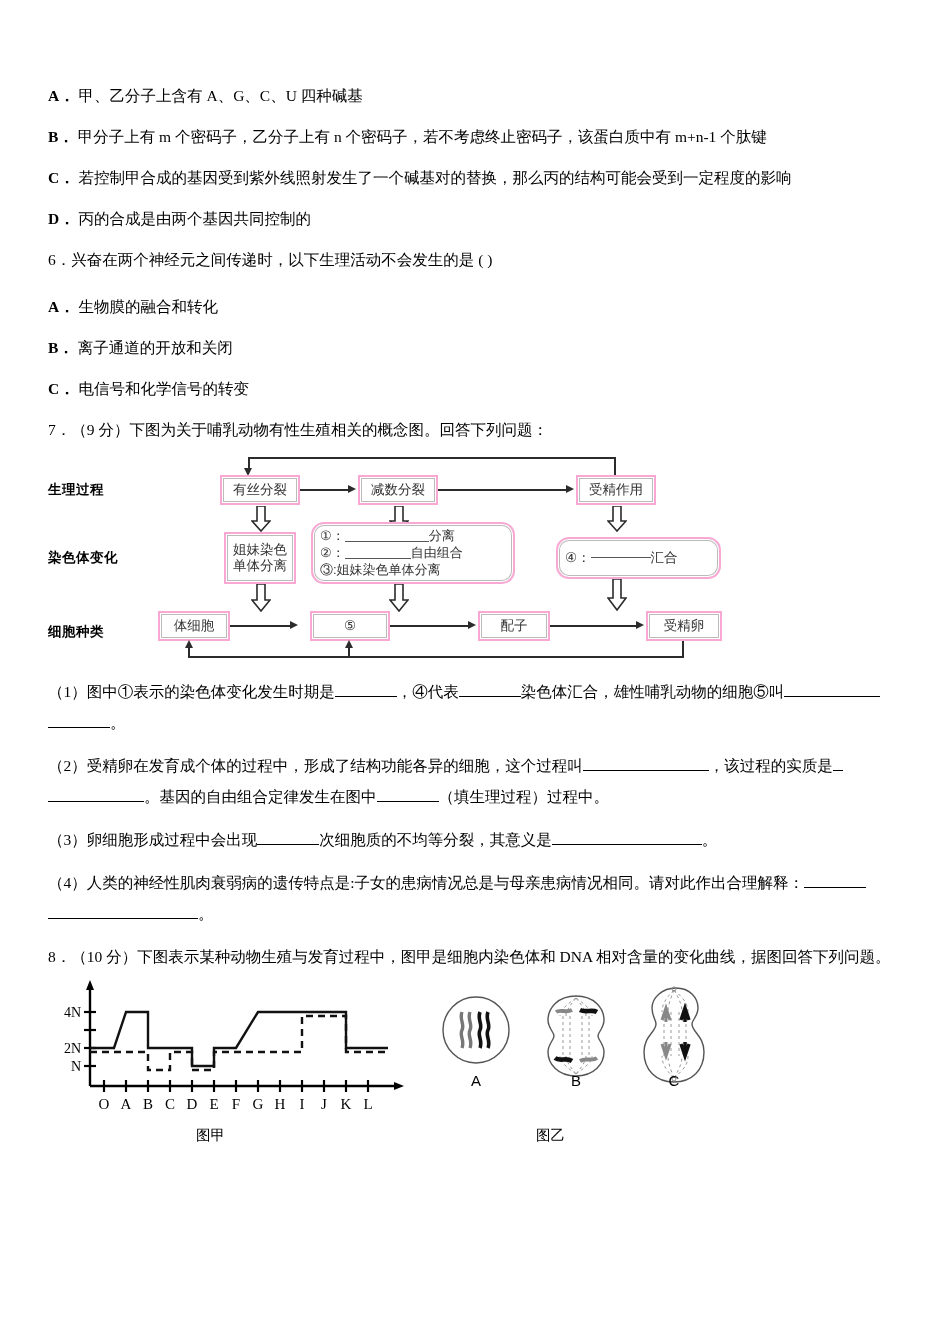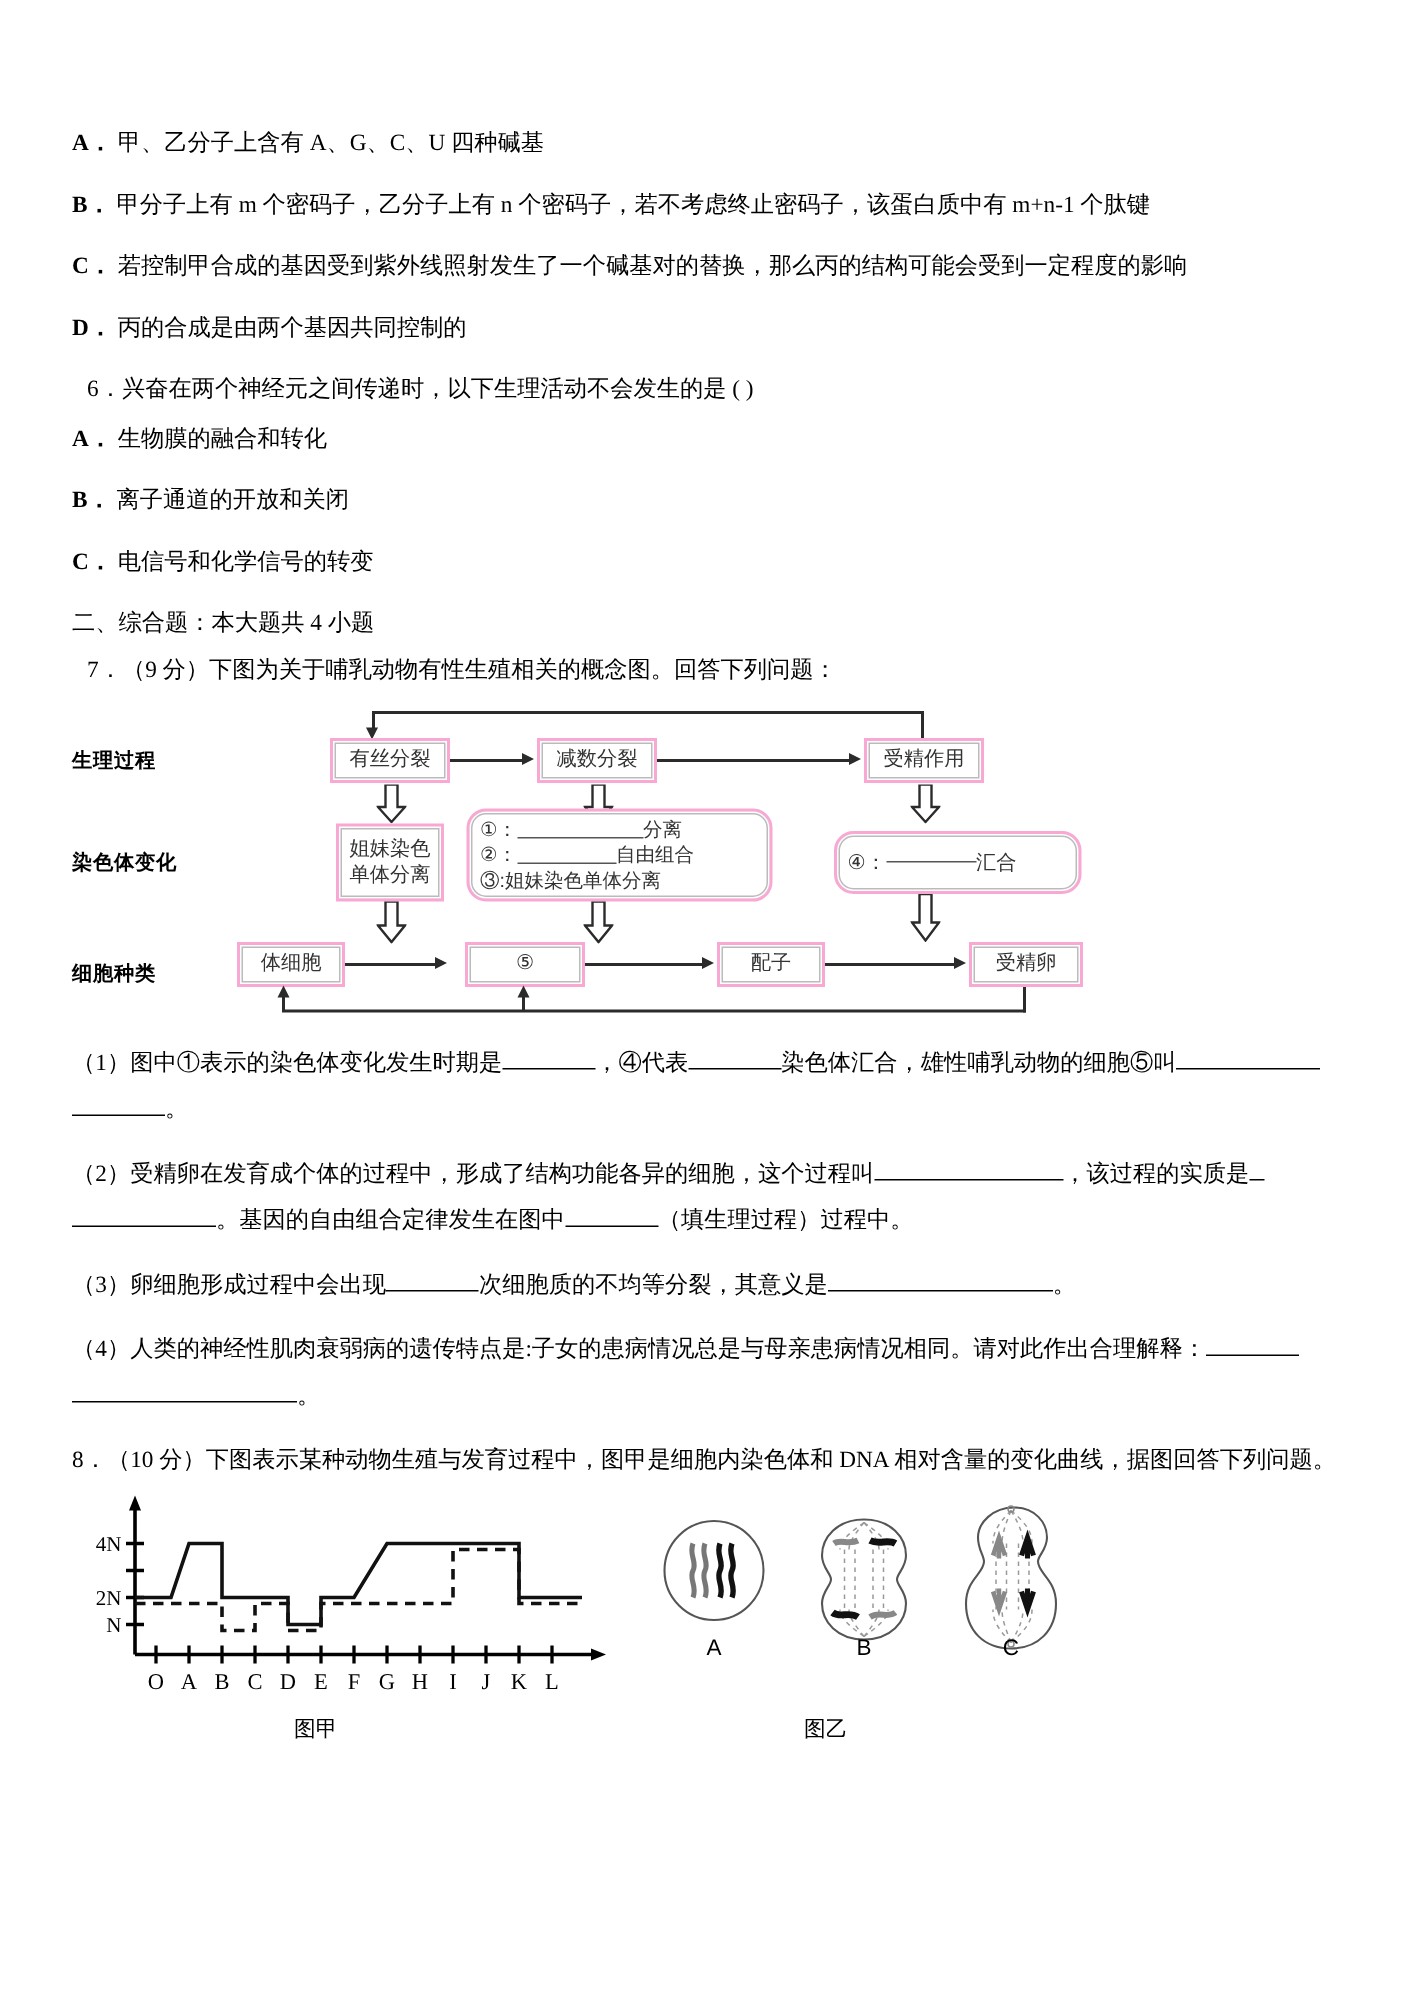--- a/index.html
+++ b/index.html
@@ -35,21 +35,21 @@
     margin: 0 0 17px 0;
     white-space: nowrap;
   }
   .choice .lbl {
     font-weight: bold;
     font-family: "Liberation Serif", serif;
   }
   .qhead {
     font-size: 15.5px;
     line-height: 1.6;
-    margin: 0 0 8px 10px;
+    margin: 0 0 8px 0;
   }
   .sec-title {
     font-size: 15.5px;
     line-height: 1.6;
     margin: 0 0 6px 0;
   }
   .para {
     font-size: 15.5px;
     line-height: 2.0;
     margin: 12px 0 4px 0;
@@ -153,34 +153,33 @@
     <div class="choice">
       <span class="lbl">C</span><span class="lbl">．</span>
       <span>若控制甲合成的基因受到紫外线照射发生了一个碱基对的替换，那么丙的结构可能会受到一定程度的影响</span>
     </div>
     <div class="choice">
       <span class="lbl">D</span><span class="lbl">．</span>
       <span>丙的合成是由两个基因共同控制的</span>
     </div>
 
     <div class="qhead">6．兴奋在两个神经元之间传递时，以下生理活动不会发生的是 ( )</div>
-    <div class="choice" style="margin-top:8px">
+    <div class="choice" style="margin-top:22px">
       <span class="lbl">A</span><span class="lbl">．</span>
       <span>生物膜的融合和转化</span>
     </div>
     <div class="choice">
       <span class="lbl">B</span><span class="lbl">．</span>
       <span>离子通道的开放和关闭</span>
     </div>
     <div class="choice">
       <span class="lbl">C</span><span class="lbl">．</span>
       <span>电信号和化学信号的转变</span>
     </div>
 
-    <div class="sec-title">二、综合题：本大题共 4 小题</div>
     <div class="qhead">7．（9 分）下图为关于哺乳动物有性生殖相关的概念图。回答下列问题：</div>
 
     <div class="diagram">
 
       <div class="rowlab" style="left:0px; top:28px;">生理过程</div>
       <div class="rowlab" style="left:0px; top:96px;">染色体变化</div>
       <div class="rowlab" style="left:0px; top:170px;">细胞种类</div>
 
       <div class="seg vline" style="left:566px; top:4px; height:18px;"></div>
       <div class="seg hline" style="left:200px; top:4px; width:368px;"></div>

